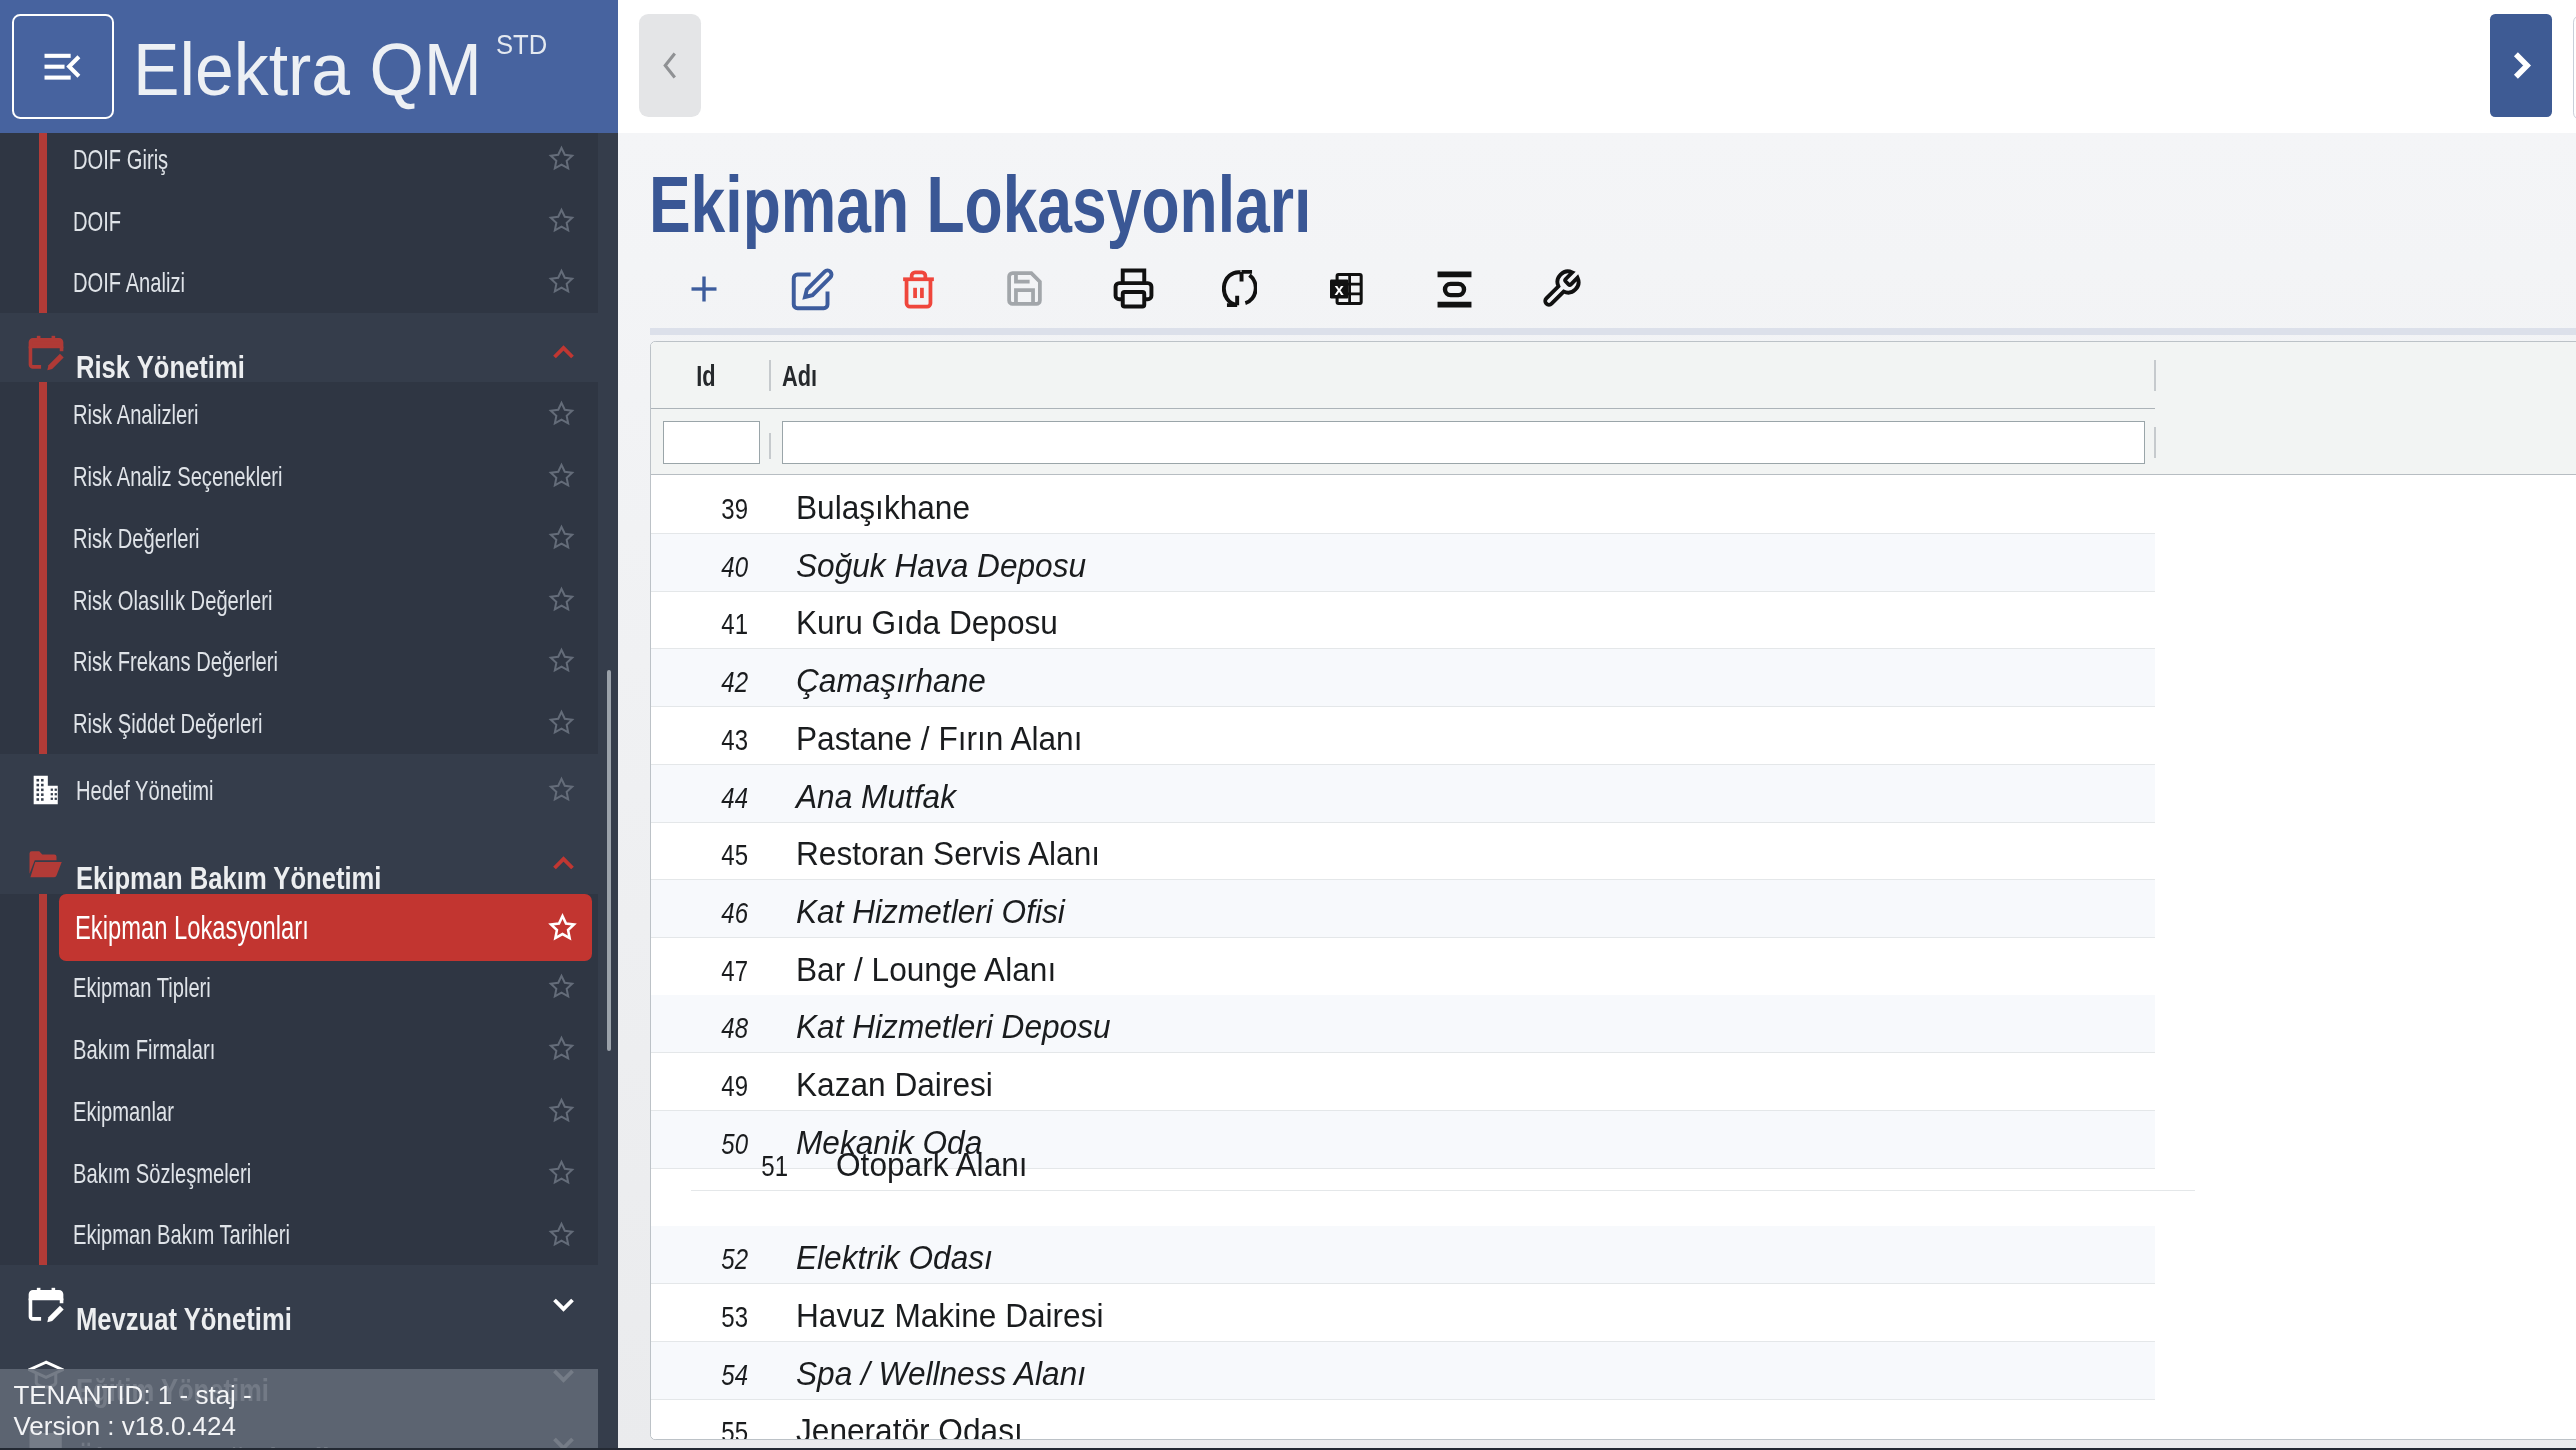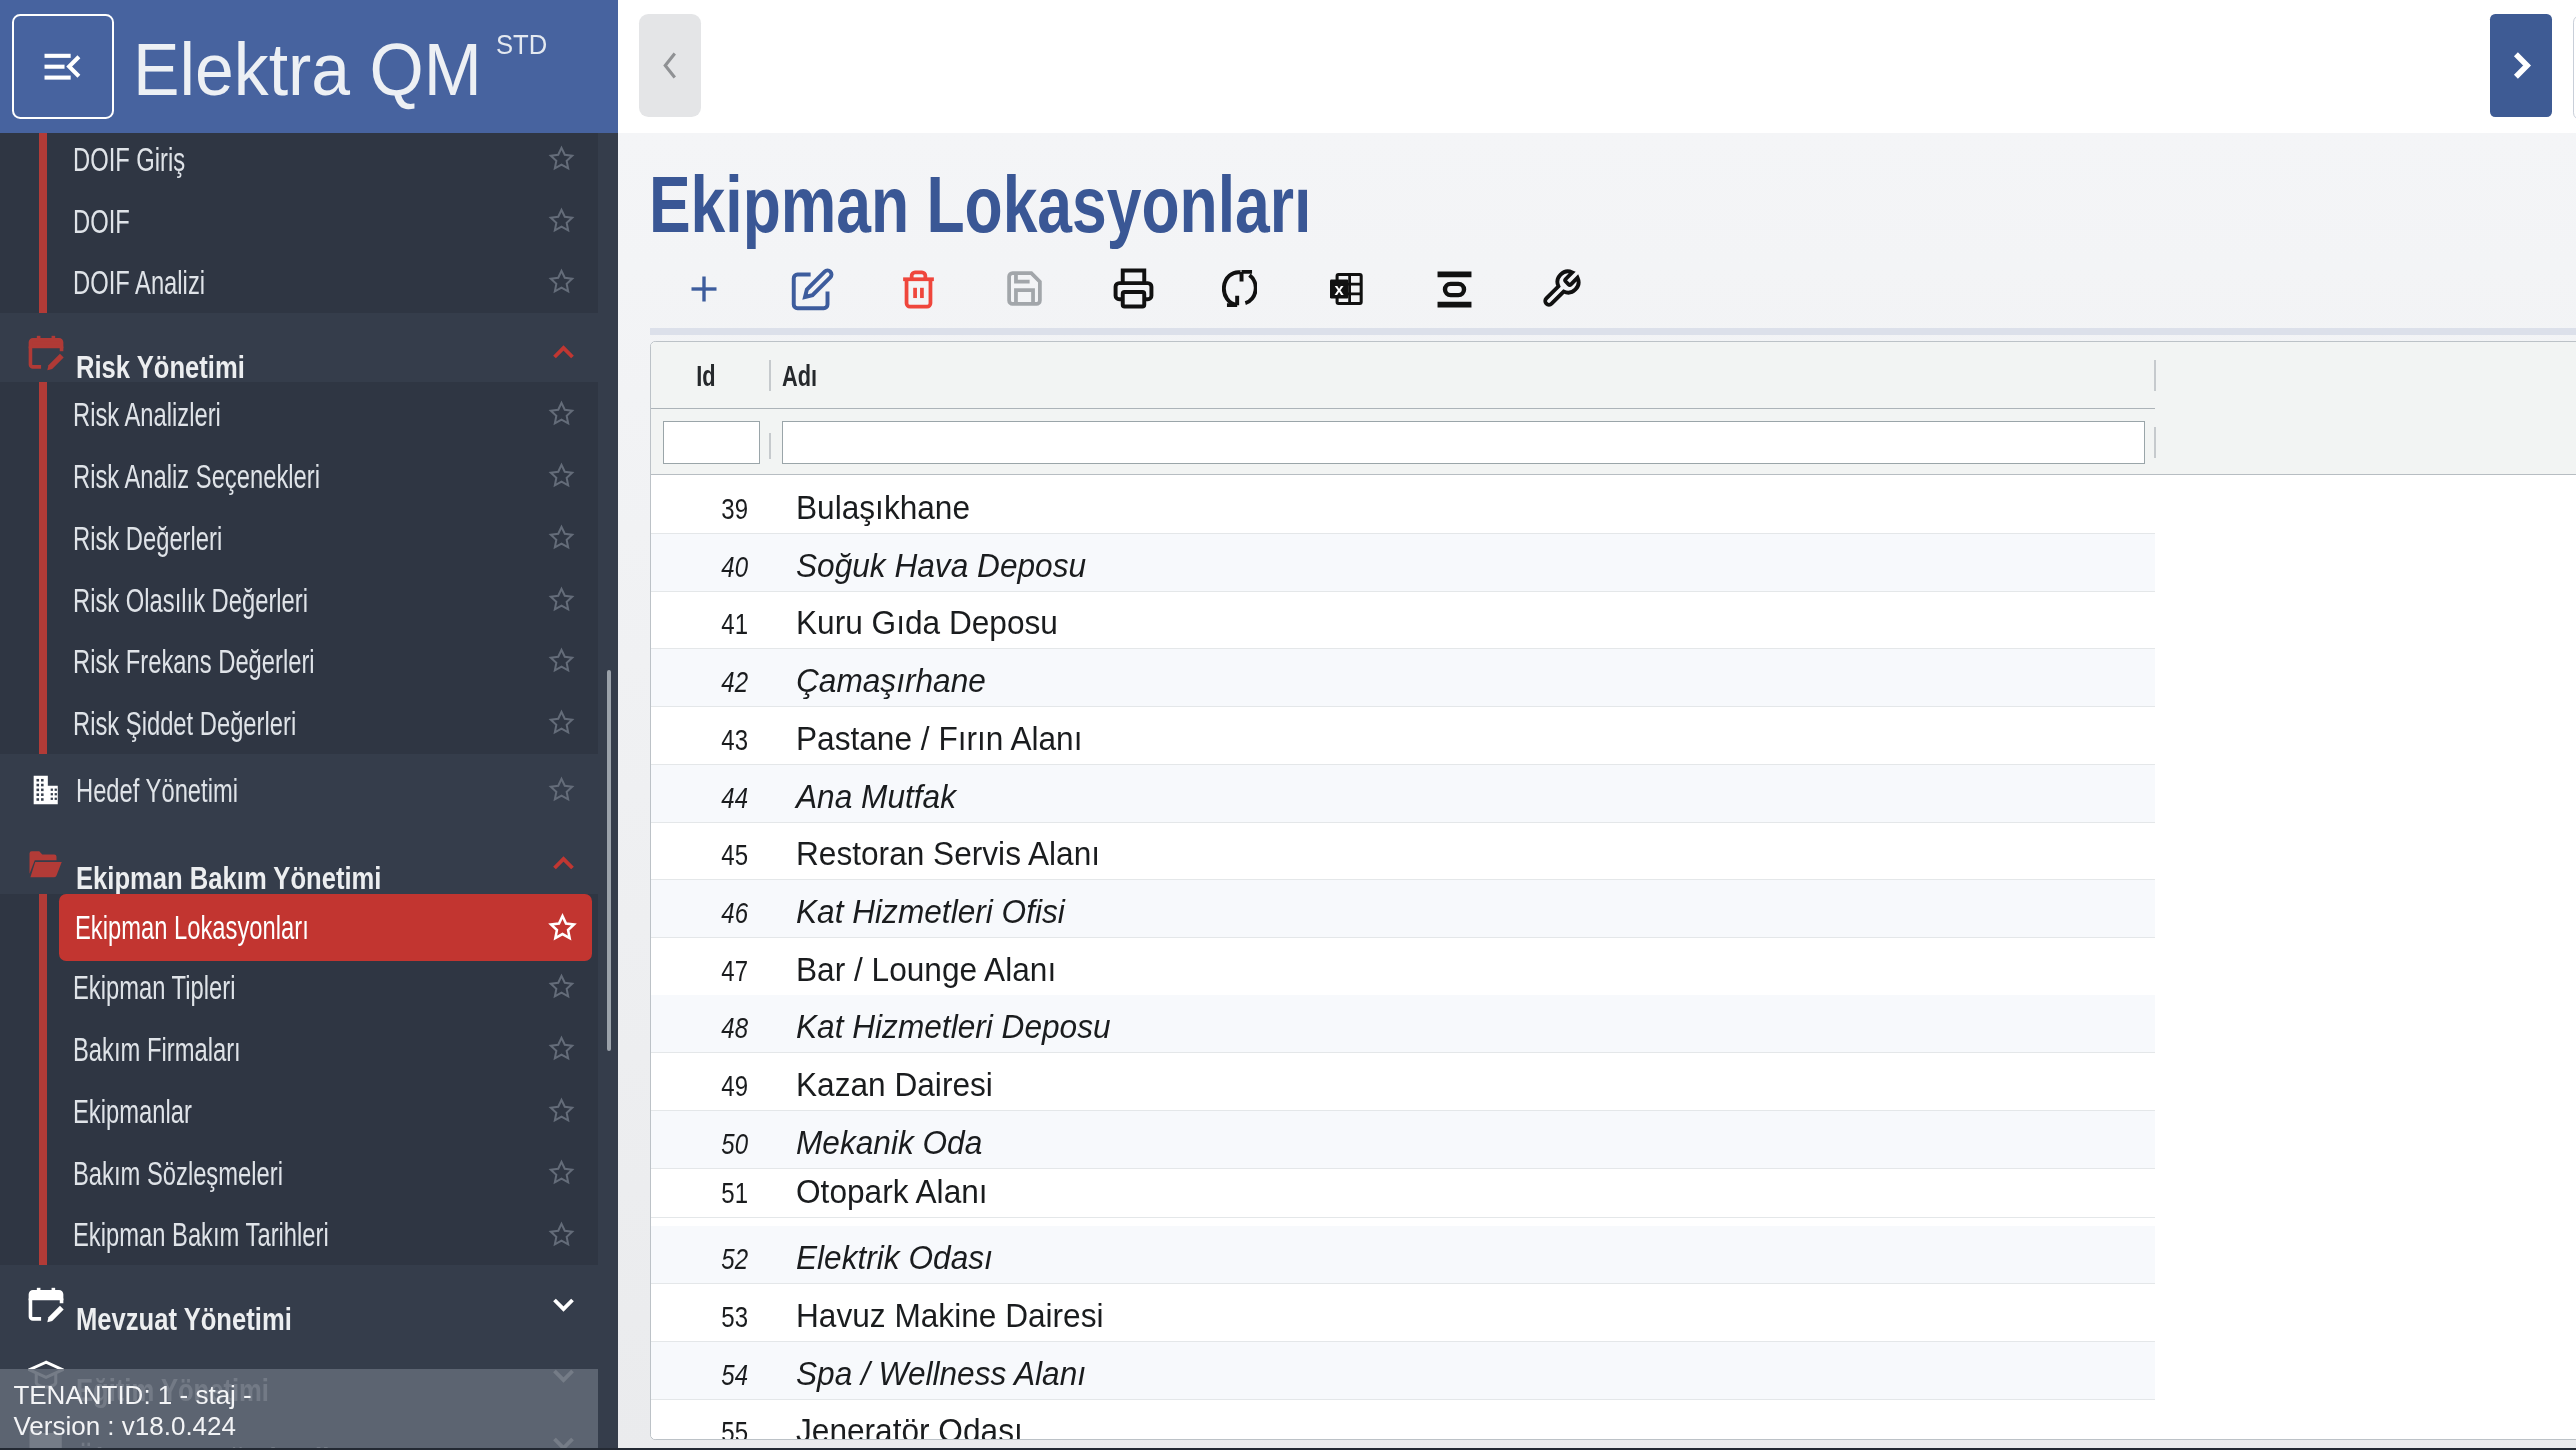--- a/index.html
+++ b/index.html
@@ -4,21 +4,21 @@
 <style>
 * { margin:0; padding:0; box-sizing:border-box; }
 html,body { width:3165px; height:1451px; overflow:hidden; font-family:"Liberation Sans", sans-serif; background:#fff; }
 .abs { position:absolute; }
 
 #sidebar { position:absolute; left:0; top:0; width:618px; height:1451px; background:#353D4B; overflow:hidden; }
 #sbheader { position:absolute; left:0; top:0; width:618px; height:133px; background:#47639F; }
 #toggle { position:absolute; left:12px; top:14.4px; width:102px; height:105px; border:2.1px solid #fff; border-radius:8.2px; }
 #logo { position:absolute; left:133px; top:26px; font-size:75px; color:#EDF0F4; line-height:87px; transform:scaleX(0.93); transform-origin:0 50%; white-space:nowrap; }
 #logosup { position:absolute; left:496px; top:30px; font-size:27px; color:#E4E9F0; transform:scaleX(0.95); transform-origin:0 50%; }
-.mitem { position:absolute; left:0; width:598px; height:62px; display:flex; align-items:center; color:#DFE3E8; font-size:33px; padding-top:3.1px; }
+.mitem { position:absolute; left:0; width:598px; height:62px; display:flex; align-items:center; color:#DFE3E8; font-size:28px; padding-top:3.1px; }
 .mitem .t { margin-left:73px; display:inline-block; transform:scaleX(0.72); transform-origin:0 50%; white-space:nowrap; }
 .mhead { position:absolute; left:0; width:598px; height:68px; display:flex; align-items:flex-end; color:#ECEEF0; font-size:32px; font-weight:bold; padding-top:3.1px; }
 .mhead .t { margin-left:76px; display:inline-block; transform:scaleX(0.80); transform-origin:0 50%; white-space:nowrap; }
 .sgroup { position:absolute; left:0; width:598px; background:rgba(0,0,0,0.10); }
 .rbar { position:absolute; left:39px; width:8.2px; background:#B23B37; }
 .star { position:absolute; left:548px; }
 .hicon { position:absolute; left:28px; }
 .chev { position:absolute; left:549px; }
 #active { position:absolute; left:59px; top:894px; width:533px; height:67px; background:#C23530; border-radius:7.2px; display:flex; align-items:center; color:#fff; font-size:33px; }
 #active .t { margin-left:15.5px; display:inline-block; transform:scaleX(0.72); transform-origin:0 50%; white-space:nowrap; }
@@ -179,21 +179,21 @@
           <span class="nm">Kat Hizmetleri Deposu</span>
         </div>
       <div class="row" style="top:577px;">
           <span class="id">49</span>
           <span class="nm">Kazan Dairesi</span>
         </div>
       <div class="row alt" style="top:635px;">
           <span class="id">50</span>
           <span class="nm">Mekanik Oda</span>
         </div>
-      <div class="row" style="top:684px;">
+      <div class="row" style="top:657px;margin-left:40px;">
           <span class="id">51</span>
           <span class="nm">Otopark Alanı</span>
         </div>
       <div class="row alt" style="top:750px;">
           <span class="id">52</span>
           <span class="nm">Elektrik Odası</span>
         </div>
       <div class="row" style="top:808px;">
           <span class="id">53</span>
           <span class="nm">Havuz Makine Dairesi</span>

